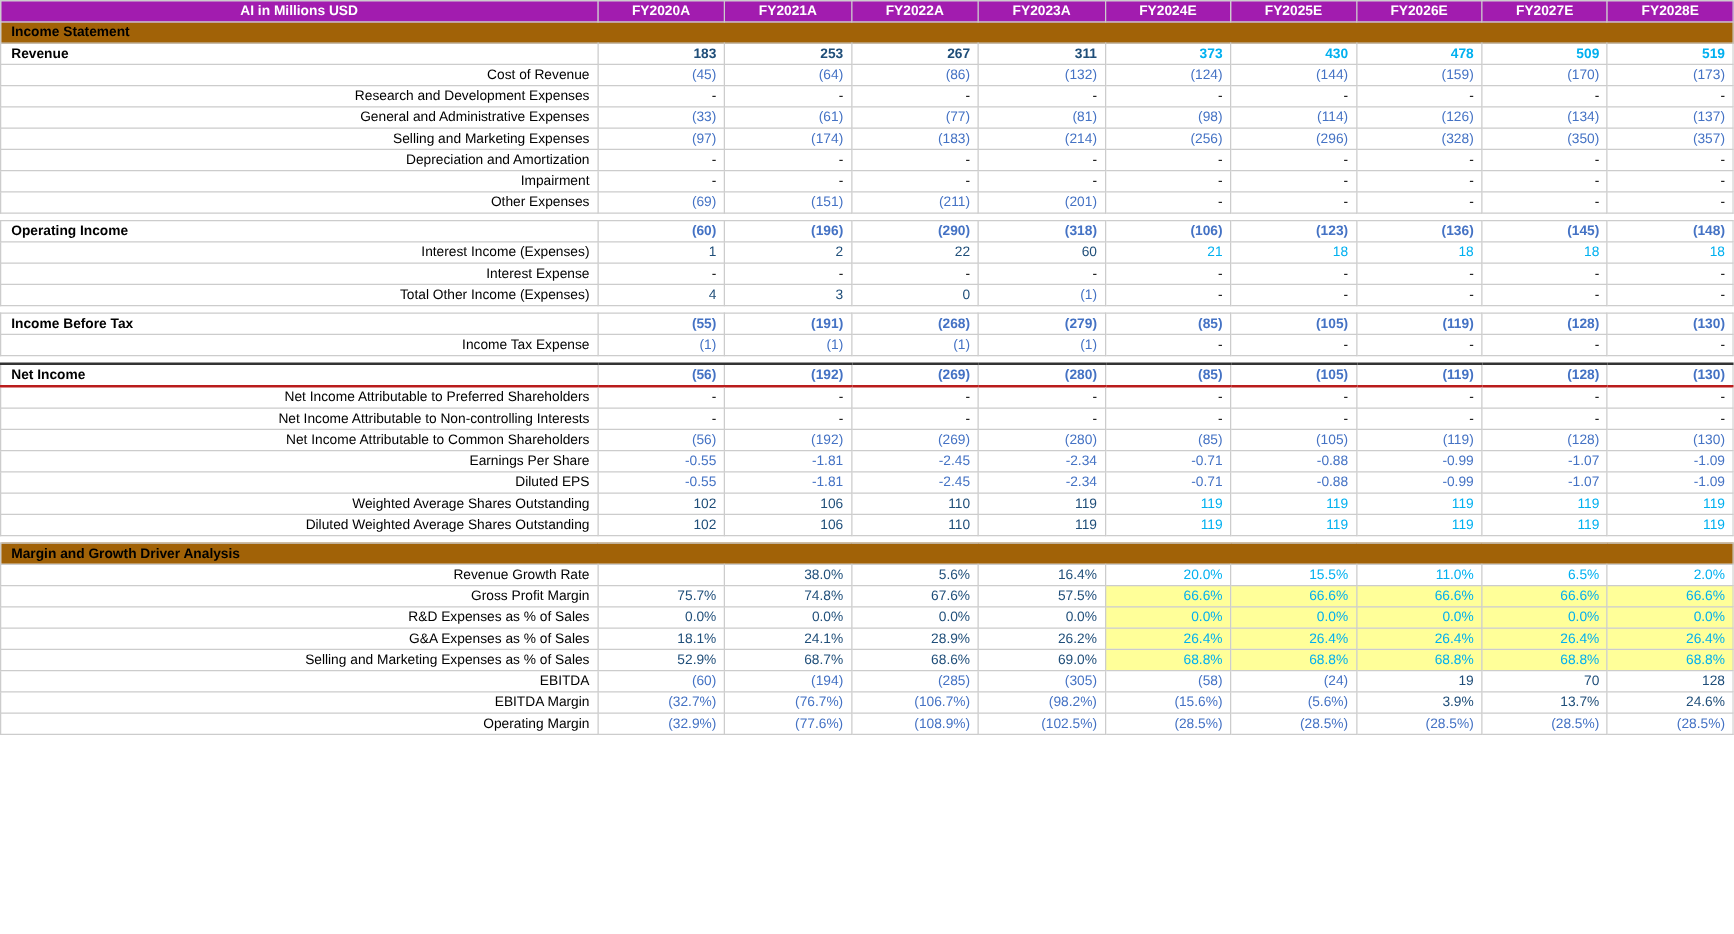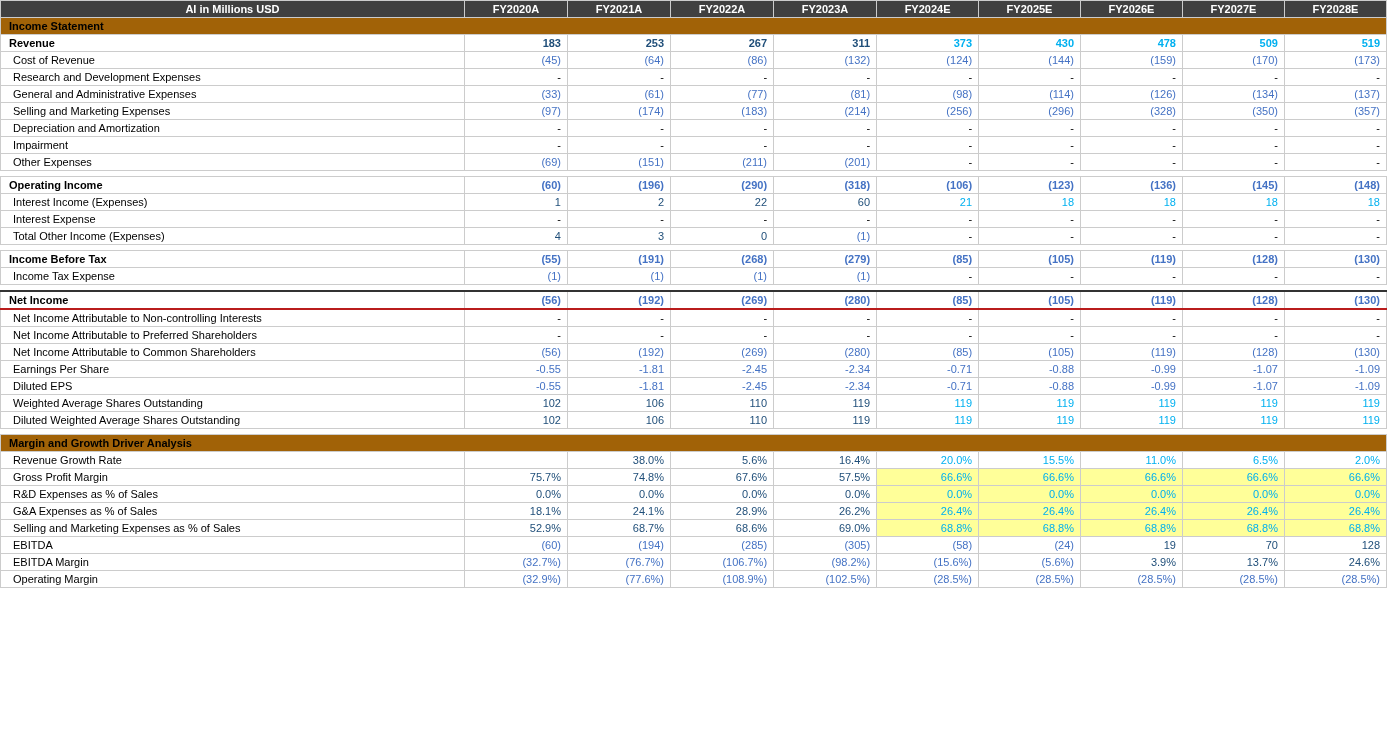--- a/index.html
+++ b/index.html
@@ -1,21 +1,21 @@
 <!DOCTYPE html>
 <html><head>
   <meta charset="utf-8">
   <style>
     * { box-sizing: border-box; margin: 0; padding: 0; }
     body { font-family: Arial, sans-serif; font-size: 11px; background: #fff; }
     table { width: 100%; border-collapse: collapse; }
     th, td { border: 1px solid #ccc; padding: 2px 6px; text-align: right; white-space: nowrap; }
-    th { background: #404040; color: #fff; font-weight: bold; text-align: center; }
+    th { background: #a21caf; color: #fff; font-weight: bold; text-align: center; }
     td.label { text-align: left; padding-left: 8px; }
-    td.label-indent { text-align: left; padding-left: 12px; }
+    td.label-indent { text-align: right; padding-left: 24px; }
     tr.section-header td { font-weight: bold; background: #a16207; }
     tr.bold-row td { font-weight: bold; }
     tr.highlight-row td { font-weight: bold; border-top: 2px solid #333; border-bottom: 2px solid #b91c1c; }
     .blue { color: #1f4e79; }
     .teal { color: #00b0f0; }
     .negative { color: #4472c4; }
     .yellow-bg { background: #ffff99; }
     .section-gap td { border: none; height: 6px; background: #fff; }
   </style>
 </head>
@@ -243,34 +243,34 @@
       <td class="negative">(269)</td>
       <td class="negative">(280)</td>
       <td class="negative">(85)</td>
       <td class="negative">(105)</td>
       <td class="negative">(119)</td>
       <td class="negative">(128)</td>
       <td class="negative">(130)</td>
     </tr>
 
     <tr>
+      <td class="label-indent">Net Income Attributable to Preferred Shareholders</td>
+      <td>-</td>
+      <td>-</td>
+      <td>-</td>
+      <td>-</td>
+      <td>-</td>
+      <td>-</td>
+      <td>-</td>
+      <td>-</td>
+      <td>-</td>
+    </tr>
+
+    <tr>
       <td class="label-indent">Net Income Attributable to Non-controlling Interests</td>
-      <td>-</td>
-      <td>-</td>
-      <td>-</td>
-      <td>-</td>
-      <td>-</td>
-      <td>-</td>
-      <td>-</td>
-      <td>-</td>
-      <td>-</td>
-    </tr>
-
-    <tr>
-      <td class="label-indent">Net Income Attributable to Preferred Shareholders</td>
       <td>-</td>
       <td>-</td>
       <td>-</td>
       <td>-</td>
       <td>-</td>
       <td>-</td>
       <td>-</td>
       <td>-</td>
       <td>-</td>
     </tr>

